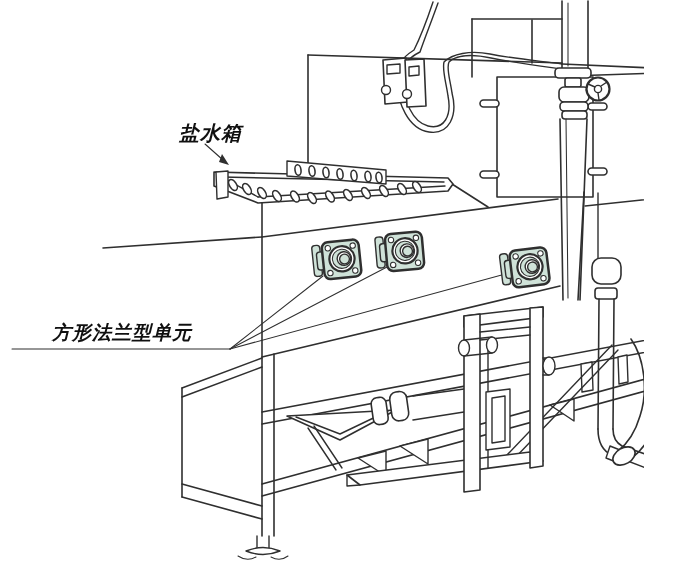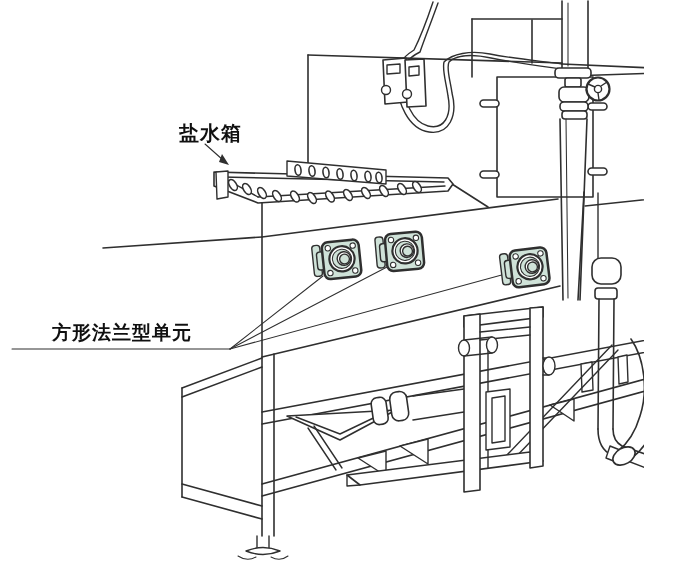--- a/index.html
+++ b/index.html
@@ -1,21 +1,21 @@
 <!DOCTYPE html>
 <html style="--line: #2f2f2f; --unit-fill: #cfe2d8; --background: #ffffff;"><head>
 <meta charset="utf-8">
 <style>
   :root{
     --line:#2f2f2f;
     --unit-fill:#cfe2d8;
     --background:#ffffff;
   }
   html,body{margin:0;padding:0;background:var(--background);}
-  .stage{position:relative;width:644px;height:580px;background:var(--background);overflow:hidden;}
+  .stage{position:relative;width:644px;height:580px;background:var(--background);overflow:hidden;font-style:italic;}
   svg{display:block;}
   path,rect,circle,ellipse,line,polyline,polygon{
     stroke:var(--line);
     fill:none;
     stroke-width:1.6;
     stroke-linecap:round;
     stroke-linejoin:round;
   }
   .wf{fill:#fff;}
   .gf{fill:var(--unit-fill);}

